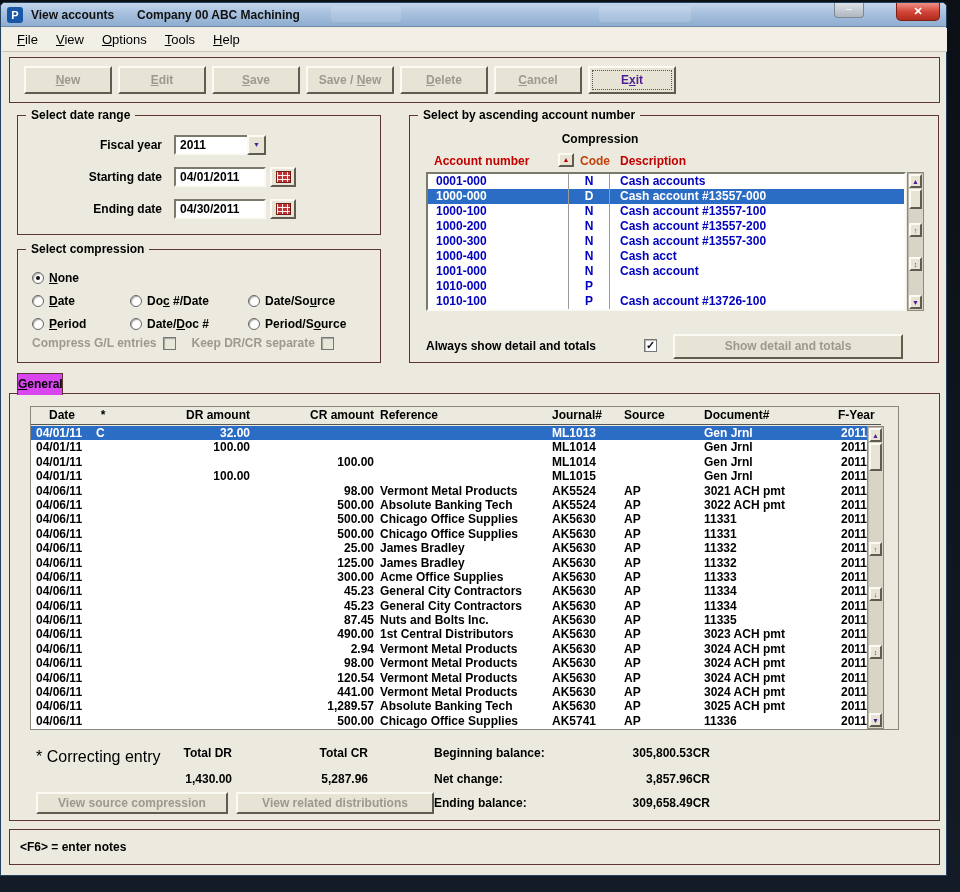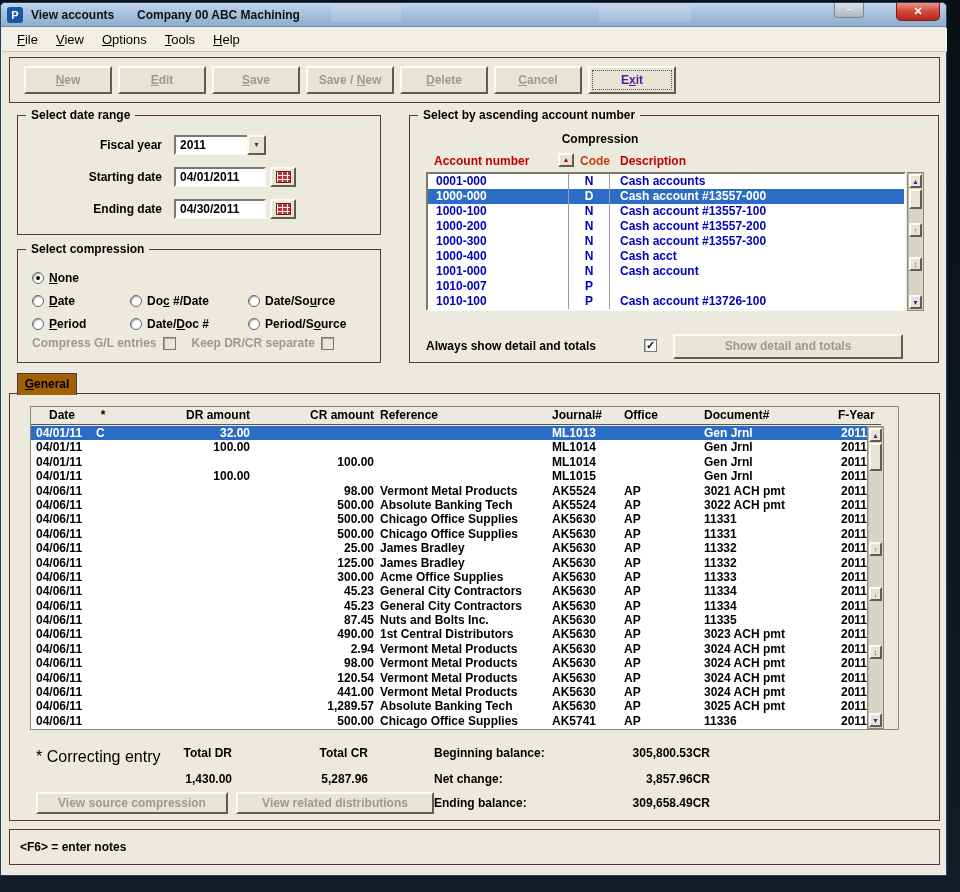--- a/index.html
+++ b/index.html
@@ -104,21 +104,21 @@
     border-color:#fbfaf3 #5f5c50 #5f5c50 #fbfaf3; }
   .sb-acct { left:497px; top:56px; height:139px; }
   .sb-tbl  { right:14px; top:19px; height:303px; }
 
   .always-row { position:absolute; left:16px; top:218px; width:500px; height:26px; }
   .always-label { position:absolute; left:0; top:5px; font-weight:bold; font-size:12px; }
   .always-box { position:absolute; left:218px; top:5px; }
   .show-detail-btn { position:absolute; left:247px; top:0; width:230px; height:25px; line-height:21px; }
 
   
-  .tab { position:absolute; left:16px; top:370px; width:60px; height:22px; background:#a16207;
+  .tab { position:absolute; left:16px; top:370px; width:46px; height:22px; background:#d946ef;
     border:1px solid #5f3434; border-bottom:none; z-index:2; font-weight:bold; font-size:12px;
     text-align:center; line-height:21px; }
   .tab u { text-decoration:underline; }
   .panel-general { position:absolute; left:8px; top:390px; width:931px; height:428px; border:1px solid #5f3434; background:#eceade; }
   .table-wrap { position:absolute; left:20px; top:12px; width:869px; height:324px; border:1px solid #8a8878; }
   .thead { position:absolute; left:0; top:0; width:850px; height:18px; border-bottom:1px solid #555; }
   .trow, .thead { display:grid; grid-template-columns:62px 20px 140px 124px 172px 72px 80px 134px 46px; }
   .thead .c { font-weight:bold; font-size:12px; line-height:17px; }
   .tbody { position:absolute; left:0; top:19px; width:850px; height:303px; background:#fff; overflow:hidden; }
   .trow { height:14.4px; line-height:14.4px; font-weight:bold; font-size:12px; color:#000; }
@@ -280,21 +280,21 @@
           <span class="acct-num">1000-400</span>
           <span class="acct-code">N</span>
           <span class="acct-desc">Cash acct</span>
         </div>
         <div class="acct-row">
           <span class="acct-num">1001-000</span>
           <span class="acct-code">N</span>
           <span class="acct-desc">Cash account</span>
         </div>
         <div class="acct-row">
-          <span class="acct-num">1010-007</span>
+          <span class="acct-num">1010-000</span>
           <span class="acct-code">P</span>
         </div>
         <div class="acct-row">
           <span class="acct-num">1010-100</span>
           <span class="acct-code">P</span>
           <span class="acct-desc">Cash account #13726-100</span>
         </div>
       </div>
 
     <div class="sb sb-acct">
@@ -315,21 +315,21 @@
   <div class="tab"><u>G</u>eneral</div>
   <div class="panel-general">
     <div class="table-wrap">
       <div class="thead">
           <div class="c ctr">Date</div>
           <div class="c ctr">*</div>
           <div class="c r">DR amount</div>
           <div class="c r">CR amount</div>
           <div class="c l">Reference</div>
           <div class="c l">Journal#</div>
-          <div class="c l">Office</div>
+          <div class="c l">Source</div>
           <div class="c l">Document#</div>
           <div class="c l">F-Year</div>
         </div>
       <div class="tbody">
           <div class="trow sel">
             <div class="c l">04/01/11</div>
             <div class="c l">C</div>
             <div class="c r">32.00</div>
             <div class="c r"></div>
             <div class="c l"></div>

